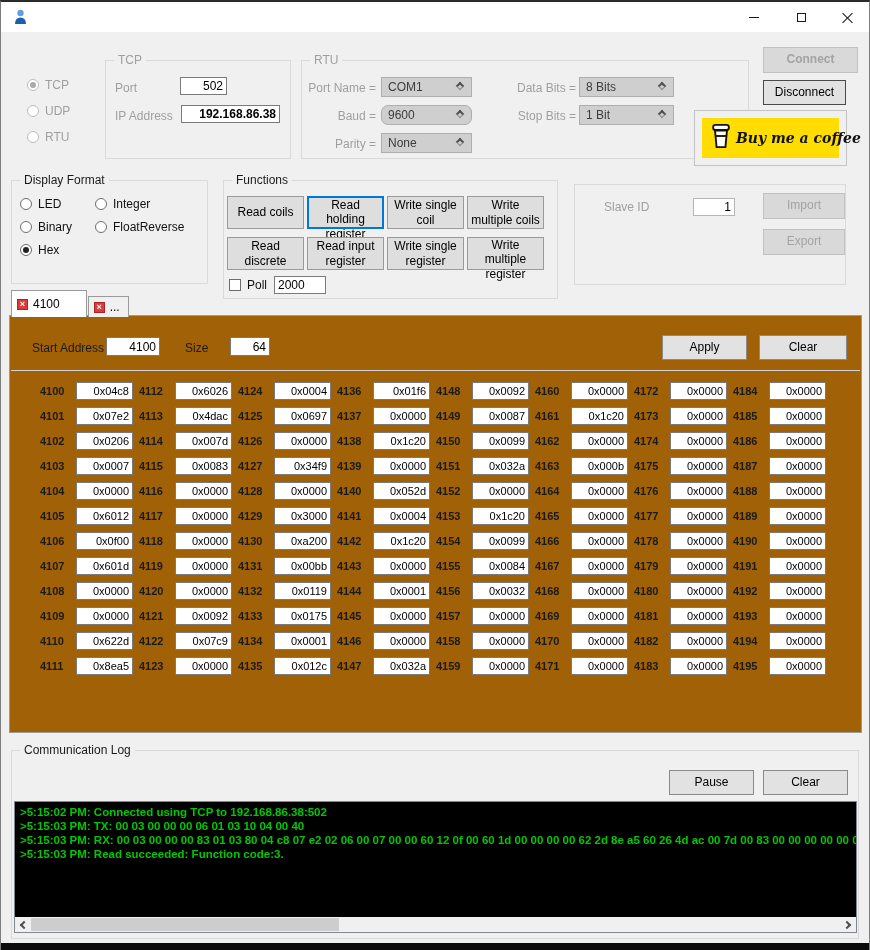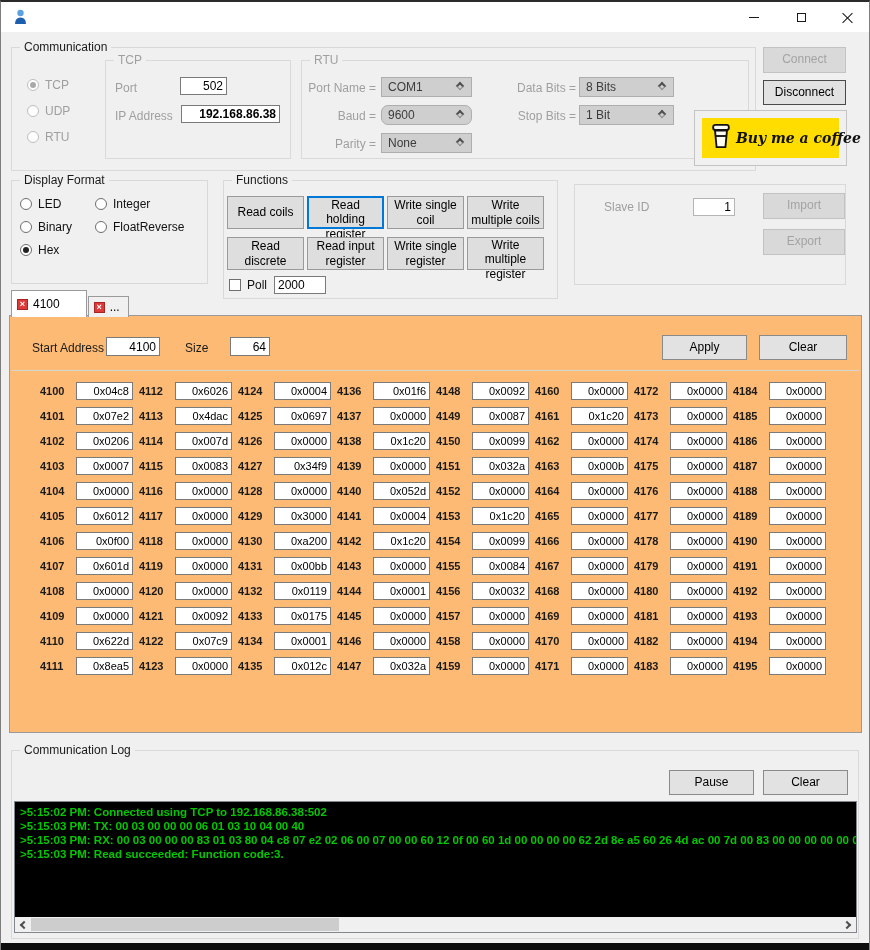--- a/index.html
+++ b/index.html
@@ -51,21 +51,21 @@
             color:#000; text-align:center; line-height:1.2; padding:0 2px; }
   .fn-btn.active { border:2px solid #0078d7; }
 
   
   .coffee-outer { position:absolute; left:693px; top:108px; width:153px; height:56px; background:#f0f0f0; border:1px solid #c4c4c4; }
   .coffee-inner { position:absolute; left:7px; top:7px; width:137px; height:40px; background:#ffdd00;
                   display:flex; align-items:center; }
   .coffee-text { font-family:"DejaVu Serif", serif; font-style:italic; font-weight:bold; font-size:14px; color:#111; margin-left:3px; white-space:nowrap; }
 
   
-  .register-panel { position:absolute; left:8px; top:313px; width:853px; height:418px; background:#fdba74; border:1px solid #9a9a9a; }
+  .register-panel { position:absolute; left:8px; top:313px; width:853px; height:418px; background:#a16207; border:1px solid #9a9a9a; }
   #tab-strip { position:absolute; left:10px; top:288px; height:27px; display:flex; align-items:flex-end; z-index:3; }
   .tab { position:relative; display:flex; align-items:center; background:#f0f0f0; border:1px solid #9a9a9a; border-bottom:none;
          height:21px; padding:0 8px 0 5px; margin-right:1px; }
   .tab.active { background:#fff; height:27px; padding-right:26px; }
   .tab-x { width:11px; height:11px; background:#dd3a3a; border:1px solid #a82424; color:#fff; font-size:9px; line-height:9px;
            text-align:center; font-weight:bold; margin-right:5px; flex:0 0 auto; }
   .tab-label { font-size:12px; color:#000; white-space:nowrap; }
   .panel-sep { position:absolute; left:1px; top:54px; width:849px; height:1px; background:#d4d4d4; }
 
   #register-grid { position:absolute; left:30px; top:66px; display:grid;
@@ -103,23 +103,20 @@
         <span class="glyph-min"></span>
       </div>
     <div class="win-btn" style="left:777px;">
         <span class="glyph-max"></span>
       </div>
     <div class="win-btn" style="left:823px;">
         <span class="glyph-close"></span>
       </div>
   </div>
 
-  <div class="gbox" style="left:10px; top:45px; width:745px; height:124px;">
-    <span class="glabel">Communication</span>
-  </div>
 
   <span class="radio dis" style="left:26px; top:77px;">
       <span class="dot"></span>
     </span>
   <span class="rlabel dis" style="left:44px; top:76px;">TCP</span>
   <span class="radio dis" style="left:26px; top:103px;"></span>
   <span class="rlabel dis" style="left:44px; top:102px;">UDP</span>
   <span class="radio dis" style="left:26px; top:129px;"></span>
   <span class="rlabel dis" style="left:44px; top:128px;">RTU</span>
 
@@ -138,21 +135,21 @@
   <div class="combo" style="left:380px; top:75px; width:91px; height:20px;"><span>COM1</span><span class="chev"></span></div>
   <span class="flabel" style="left:300px; top:107px; width:75px; text-align:right;">Baud =</span>
   <div class="combo" style="left:380px; top:103px; width:91px; height:20px;border-radius:7px;"><span>9600</span><span class="chev"></span></div>
   <span class="flabel" style="left:300px; top:135px; width:75px; text-align:right;">Parity =</span>
   <div class="combo" style="left:380px; top:131px; width:91px; height:20px;"><span>None</span><span class="chev"></span></div>
   <span class="flabel" style="left:495px; top:79px; width:80px; text-align:right;">Data Bits =</span>
   <div class="combo" style="left:578px; top:75px; width:95px; height:20px;"><span>8 Bits</span><span class="chev"></span></div>
   <span class="flabel" style="left:495px; top:107px; width:80px; text-align:right;">Stop Bits =</span>
   <div class="combo" style="left:578px; top:103px; width:95px; height:20px;"><span>1 Bit</span><span class="chev"></span></div>
 
-  <button class="btn dis" style="left:762px; top:45px; width:83px; height:26px;">Connect</button>
+  <button class="btn dis" style="left:762px; top:45px; width:95px; height:26px;font-weight:bold;">Connect</button>
   <button class="btn" style="left:762px; top:78px; width:83px; height:25px; border-color:#4a4a4a;">Disconnect</button>
   <div class="coffee-outer">
     <div class="coffee-inner">
       <span style="margin-left:7px;">
         <svg width="24" height="28" viewBox="0 0 26 30">
           <path d="M6.5 9 L19.5 9 L17.8 27 L8.2 27 Z" fill="#fffef2" stroke="#111" stroke-width="2"></path>
           <rect x="4.5" y="3" width="17" height="5.5" rx="2.5" fill="#fffef2" stroke="#111" stroke-width="2"></rect>
           <path d="M7.3 15 h11.4" stroke="#111" stroke-width="2"></path>
         </svg>
       </span>

